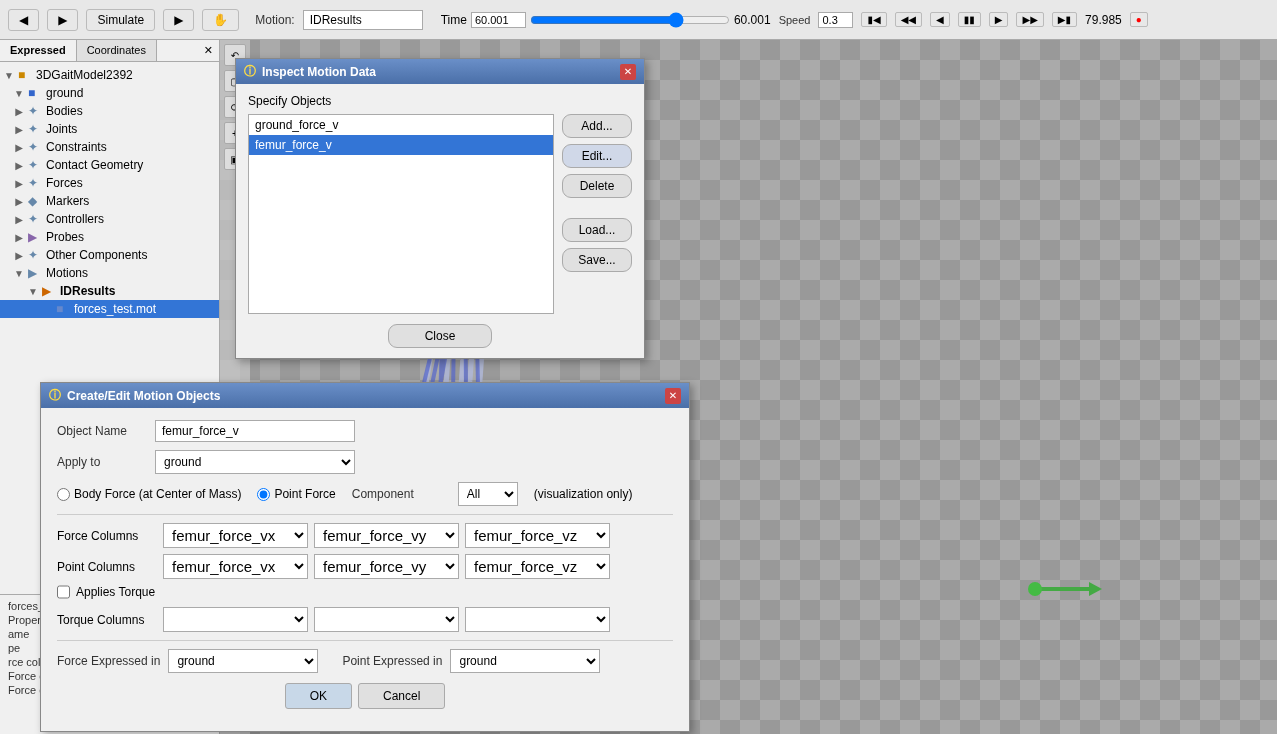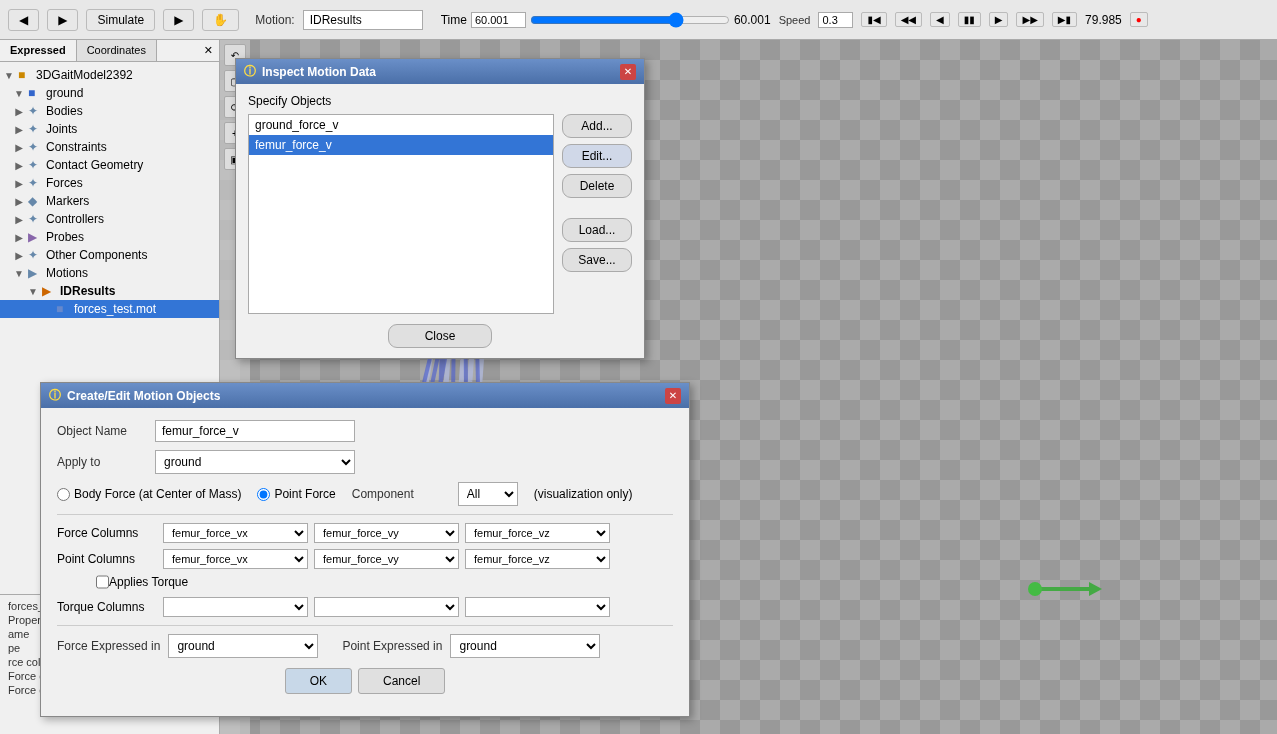--- a/index.html
+++ b/index.html
@@ -131,24 +131,24 @@
     .form-label { font-size: 12px; color: #333; min-width: 90px; }
     .form-input {
       border: 1px solid #aaa; background: white; padding: 3px 6px; font-size: 12px; width: 200px;
     }
     .form-select {
       border: 1px solid #aaa; background: white; padding: 3px 4px; font-size: 12px;
       appearance: auto; cursor: pointer;
     }
     .radio-group { display: flex; align-items: center; gap: 16px; flex-wrap: wrap; }
     .radio-item { display: flex; align-items: center; gap: 4px; font-size: 12px; cursor: pointer; }
-    .checkbox-row { display: flex; font-size: 12px; cursor: pointer; margin-left: 39px; }
+    .checkbox-row { display: flex; gap: 6px; font-size: 12px; cursor: pointer; }
     .columns-row { display: flex; align-items: center; gap: 6px; margin-bottom: 6px; }
     .col-label { font-size: 12px; min-width: 100px; }
-    .col-select { border: 1px solid #aaa; background: white; padding: 2px 4px; font-size: 11px; width: 145px; appearance: auto; }
+    .col-select { border: 1px solid #aaa; background: white; padding: 2px 4px; font-size: 15px; width: 145px; appearance: auto; }
     .section-divider { border-top: 1px solid #ccc; margin: 8px 0; }
     .dialog-footer-btns { display: flex; justify-content: center; gap: 6px; margin-top: 10px; padding-bottom: 10px; }
     .footer-btn {
       background: #e0e0e0; border: 1px solid #aaa; border-radius: 3px;
       padding: 5px 24px; cursor: pointer; font-size: 12px;
     }
     .footer-btn.ok { background: #c8d8e8; }
   </style>
 </head>
 <body>

